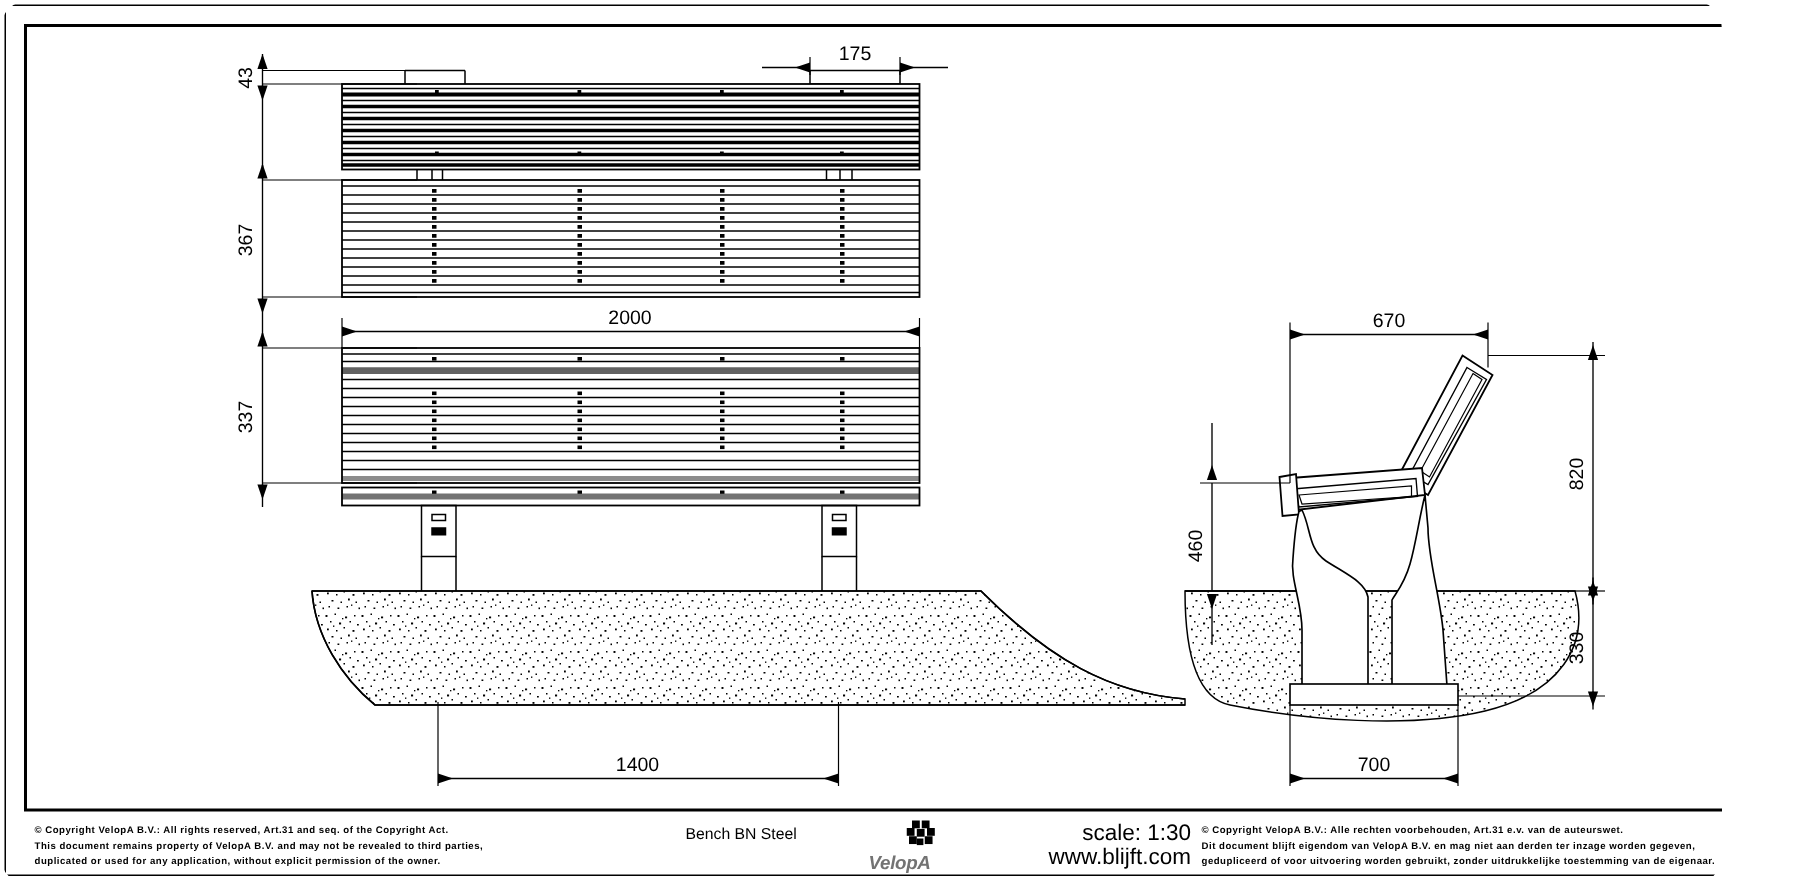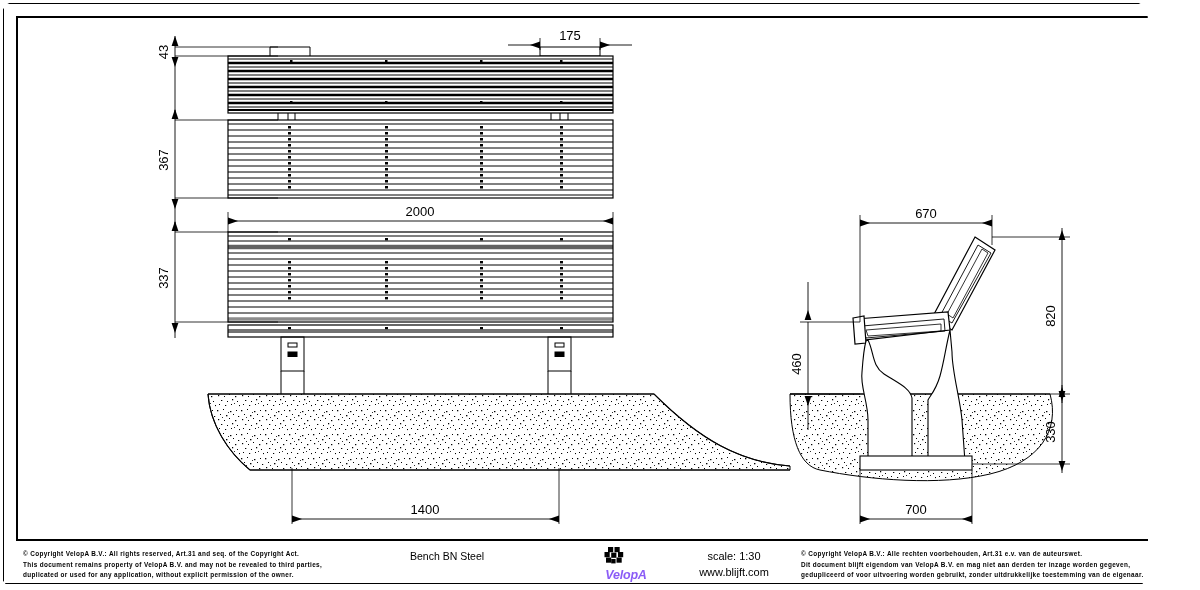--- a/index.html
+++ b/index.html
@@ -48,49 +48,48 @@
     letter-spacing: 0.35px;
     color: #000;
     font-weight: bold;
     white-space: nowrap;
     font-family: "Liberation Sans", sans-serif;
   }
   .tb-legal-left { left: 7px; top: 5px; }
   .tb-legal-right { left: 785px; top: 5px; }
   .tb-title {
     position: absolute;
-    left: 394px; top: 6px;
+    left: 441px; top: 6px;
     font-size: 10.5px;
     color: #000;
     white-space: nowrap;
   }
   .tb-scale {
     position: absolute;
     left: 658px; top: 4px;
     width: 120px;
-    text-align: center;
-    font-size: 11px;
+    text-align: right;
+    font-size: 15px;
     color: #000;
     line-height: 16px;
   }
   .tb-logo {
     position: absolute;
     left: 563px; top: 2px;
     width: 70px; height: 40px;
   }
   .tb-logo-name {
     position: absolute;
-    left: 12px; top: 22px;
+    left: 0; top: 22px;
     width: 70px;
-    text-align: center;
     font-size: 12.5px;
     font-weight: bold;
     font-style: italic;
     letter-spacing: -0.2px;
-    color: #8b5cf6;
+    color: #737373;
   }
   
   #draw {
     position: absolute;
     left: 0; top: 0;
     width: 1200px; height: 590px;
   }
   text.dim {
     font-family: "Liberation Sans", sans-serif;
     font-size: 13px;

